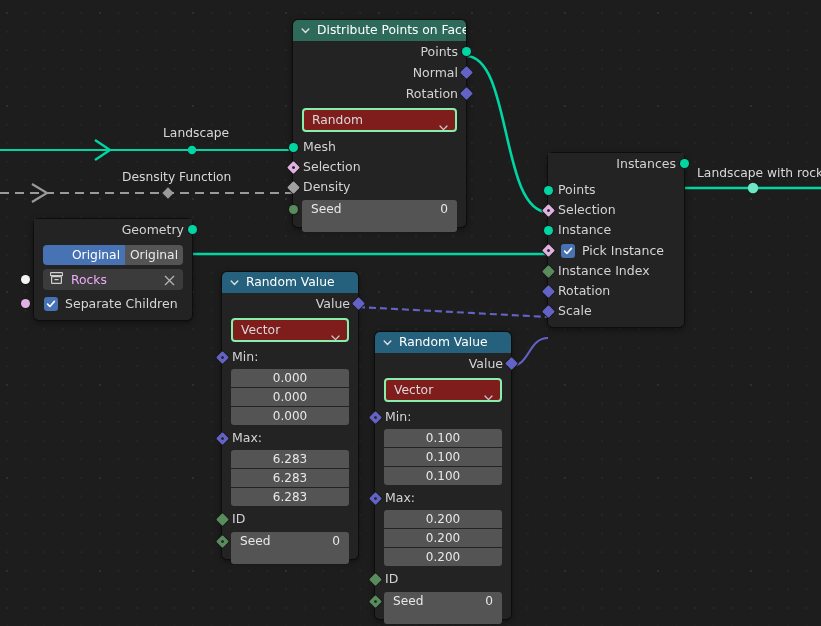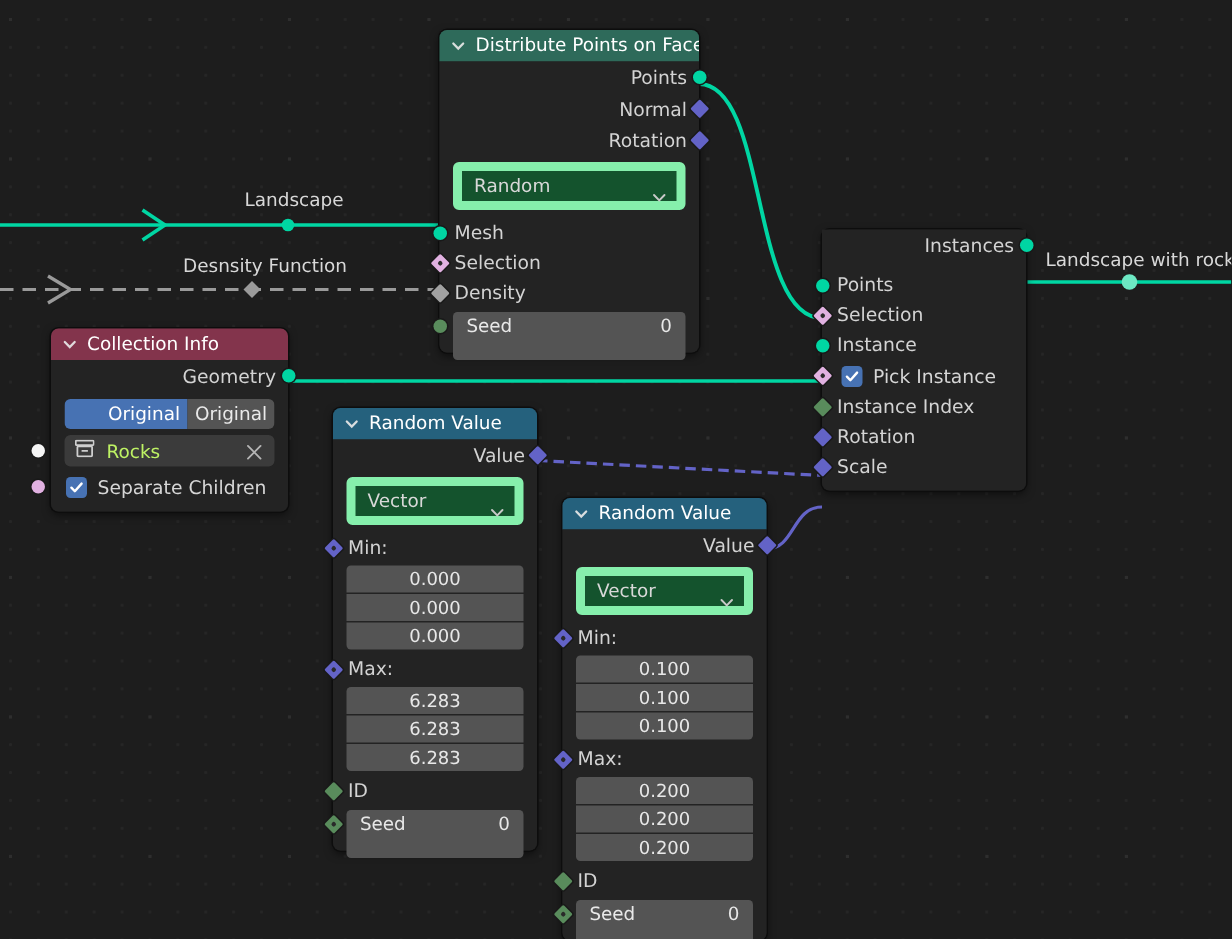--- a/index.html
+++ b/index.html
@@ -112,22 +112,22 @@
   .c-vec  { background: #6363c7; }
   .c-fld  { background: #e1b1e1; }
   .c-grey { background: #a1a1a1; }
   .c-int  { background: #598c5c; }
   .c-coll { background: #f5f5f5; }
   .dropdown {
     margin: 4px 9px 5px 9px;
     height: 20px;
     line-height: 20px;
     border-radius: 4px;
-    background: #14532d;
-    border: 6px solid #86efac;
+    background: #7f1d1d;
+    border: 2px solid #86efac;
     color: #d8d8d8;
     font-size: 12.3px;
     padding: 0 8px;
     position: relative;
   }
   .dropdown .chev {
     position: absolute;
     right: 7px; top: 50%;
     margin-top: -3px;
   }
@@ -196,21 +196,21 @@
     margin: 2px 9px 3px 9px;
     height: 21px;
     background: #3b3b3b;
     border-radius: 4px;
     display: flex;
     align-items: center;
     gap: 8px;
     padding: 0 7px;
     position: relative;
     font-size: 12.3px;
-    color: #bef264;
+    color: #f0abfc;
   }
   .idfield .xbtn {
     position: absolute;
     right: 8px; top: 50%;
     margin-top: -5px;
     opacity: 0.8;
   }
 
   .checkrow {
     position: relative;
@@ -323,28 +323,20 @@
         <span class="sock circle c-int"></span>
         <div class="seedfield">
           <span>Seed</span>
           <span>0</span>
         </div>
       </div>
     </div>
   </div>
 
   <div class="node" style="left:34px; top:219px; width:158px;">
-    <div class="node-header" style="background:#83344c;">
-      <span class="collapse-caret">
-        <svg width="11" height="11" viewBox="0 0 11 11">
-            <path d="M2.2 4 L5.5 7.4 L8.8 4" stroke="#e8e8e8" stroke-width="1.5" fill="none" stroke-linecap="round"></path>
-          </svg>
-      </span>
-      <span>Collection Info</span>
-    </div>
     <div class="node-body">
       <div class="row out">
         <span>Geometry</span>
         <span class="sock right circle c-geo"></span>
       </div>
 
       <div class="seg">
         <div class="on">Original</div>
         <div class="off">Original</div>
       </div>

